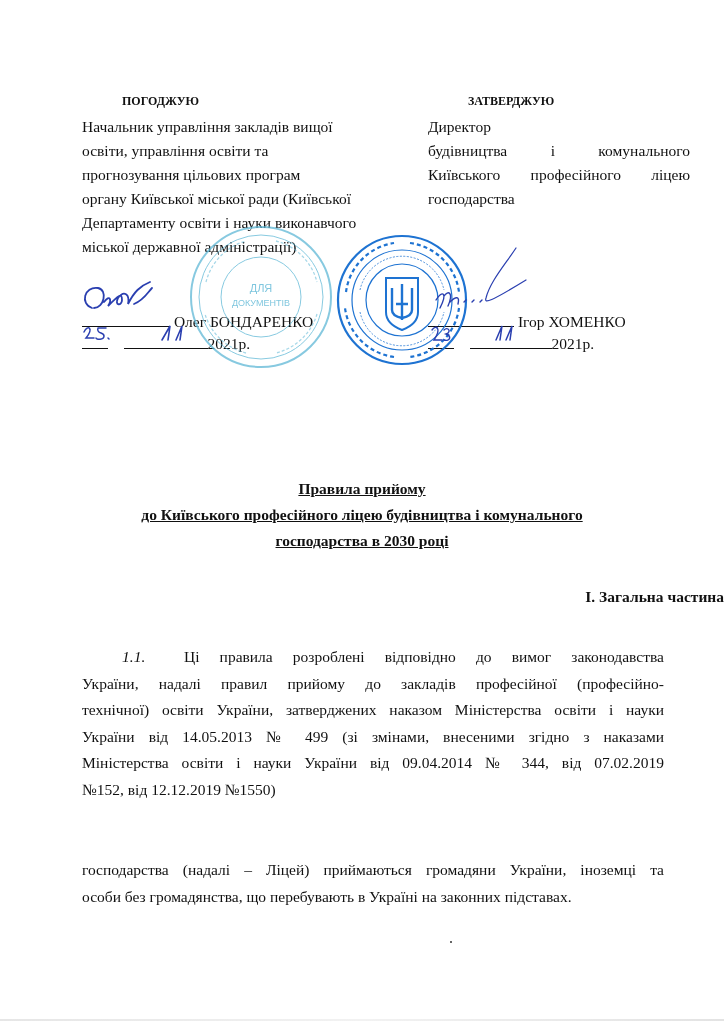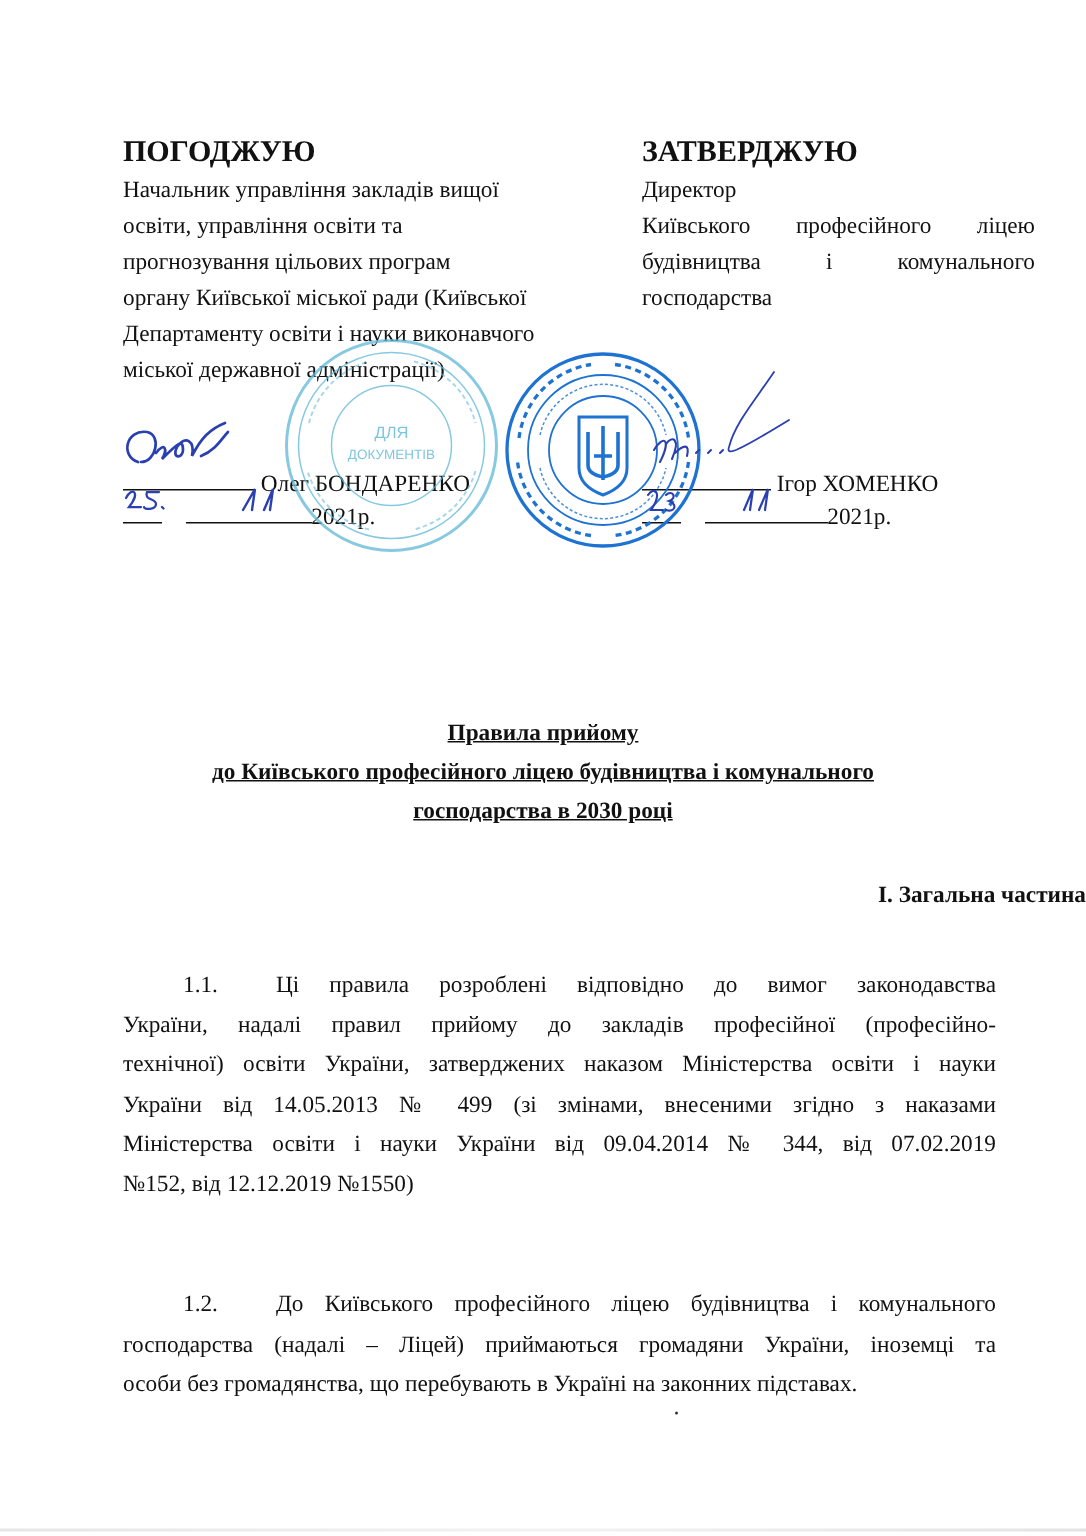--- a/index.html
+++ b/index.html
@@ -3,33 +3,33 @@
   <meta charset="utf-8">
   <style>
     html, body { margin: 0; padding: 0; background: #ffffff; }
     body {
       width: 724px; height: 1024px; position: relative; overflow: hidden;
       font-family: "Liberation Serif", "DejaVu Serif", serif;
       color: #111;
     }
     .page { position: absolute; left: 0; top: 0; width: 724px; height: 1024px; }
     .col { position: absolute; font-size: 15.5px; line-height: 24px; }
-    .col .head { font-weight: bold; font-size: 20px; margin-bottom: 2px; }
+    .col .head { font-weight: bold; font-size: 12px; margin-bottom: 2px; margin-left: 40px; }
     .left-col { left: 82px; top: 89px; width: 320px; }
     .right-col { left: 428px; top: 89px; width: 262px; }
     .justify { text-align: justify; text-align-last: justify; }
     .line { display: block; white-space: nowrap; }
     .sign-row { position: absolute; font-size: 15.5px; white-space: nowrap; font-family: Liberation Serif, serif; }
     .uline { display: inline-block; border-bottom: 1px solid #111; height: 18px; vertical-align: baseline; }
     .title-block { position: absolute; left: 0; width: 724px; text-align: center; font-weight: bold; font-size: 15.5px; line-height: 26px; text-decoration: underline; }
     .section { position: absolute; left: 0; width: 724px; text-align: right; font-weight: bold; font-size: 15.5px; top: 588px; }
     .para { position: absolute; left: 82px; width: 582px; font-size: 15.5px; line-height: 26.5px; text-align: justify; }
     .para .ln { display: block; text-align: justify; text-align-last: justify; white-space: nowrap; }
     .para .ln.last { text-align-last: left; }
-    .num { display: inline-block; width: 62px; padding-left: 40px; }
+    .num { display: inline-block; width: 62px; padding-left: 40px; font-style: italic; }
     .stamp { position: absolute; pointer-events: none; }
     .sig { position: absolute; pointer-events: none; }
     .scan-edge { position: absolute; left: 0; top: 1019px; width: 724px; height: 2px; background: linear-gradient(90deg, #e6e6e6, #f2f2f2, #e3e3e3); }
     .dot { position: absolute; width: 2px; height: 2px; background: #333; border-radius: 50%; }
   </style>
 </head>
 <body>
 
 <div class="page">
 
@@ -49,22 +49,22 @@
   </div>
   <div class="sign-row" style="left:82px; top:330px;">
     <span class="uline" style="width:26px;"></span>
     &nbsp;&nbsp;
     <span class="uline" style="width:84px;"></span><span>2021р.</span>
   </div>
 
   <div class="col right-col">
     <div class="head">ЗАТВЕРДЖУЮ</div>
     <span class="line">Директор</span>
+    <span class="line justify">будівництва і комунального</span>
     <span class="line justify">Київського професійного ліцею</span>
-    <span class="line justify">будівництва і комунального</span>
     <span class="line">господарства</span>
   </div>
 
   <div class="sign-row" style="left:428px; top:308px;">
     <span class="uline" style="width:86px;"></span>
     <span>Ігор ХОМЕНКО</span>
   </div>
   <div class="sign-row" style="left:428px; top:330px;">
     <span class="uline" style="width:26px;"></span>
     &nbsp;&nbsp;
@@ -136,20 +136,19 @@
   <div class="para" style="top:644px;">
     <span class="ln"><span class="num">1.1.</span><span>Ці правила розроблені відповідно до вимог законодавства</span></span>
     <span class="ln">України, надалі правил прийому до закладів професійної (професійно-</span>
     <span class="ln">технічної) освіти України, затверджених наказом Міністерства освіти і науки</span>
     <span class="ln">України від 14.05.2013 № 499 (зі змінами, внесеними згідно з наказами</span>
     <span class="ln">Міністерства освіти і науки України від 09.04.2014 № 344, від 07.02.2019</span>
     <span class="ln last">№152, від 12.12.2019 №1550)</span>
   </div>
 
   <div class="para" style="top:857px;">
-    <span class="ln"><span class="num">1.2.</span><span>До Київського професійного ліцею будівництва і комунального</span></span>
     <span class="ln">господарства (надалі – Ліцей) приймаються громадяни України, іноземці та</span>
     <span class="ln last">особи без громадянства, що перебувають в Україні на законних підставах.</span>
   </div>
 
   <div class="dot" style="left:450px; top:941px;"></div>
   <div class="scan-edge"></div>
 </div>
 
 </body></html>

